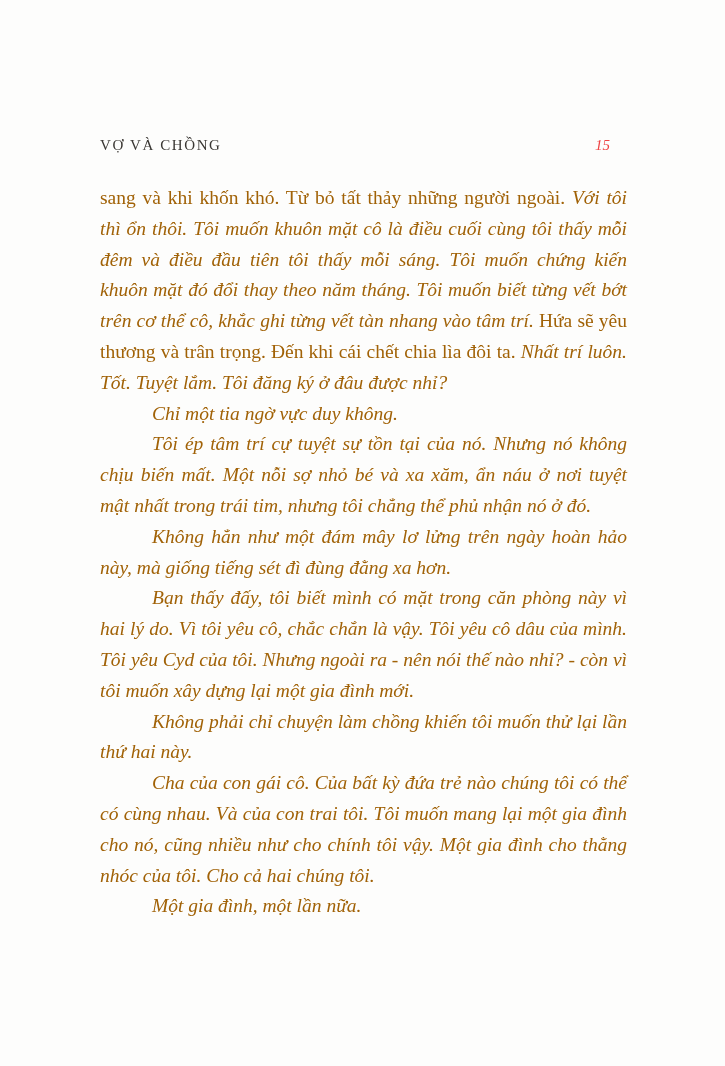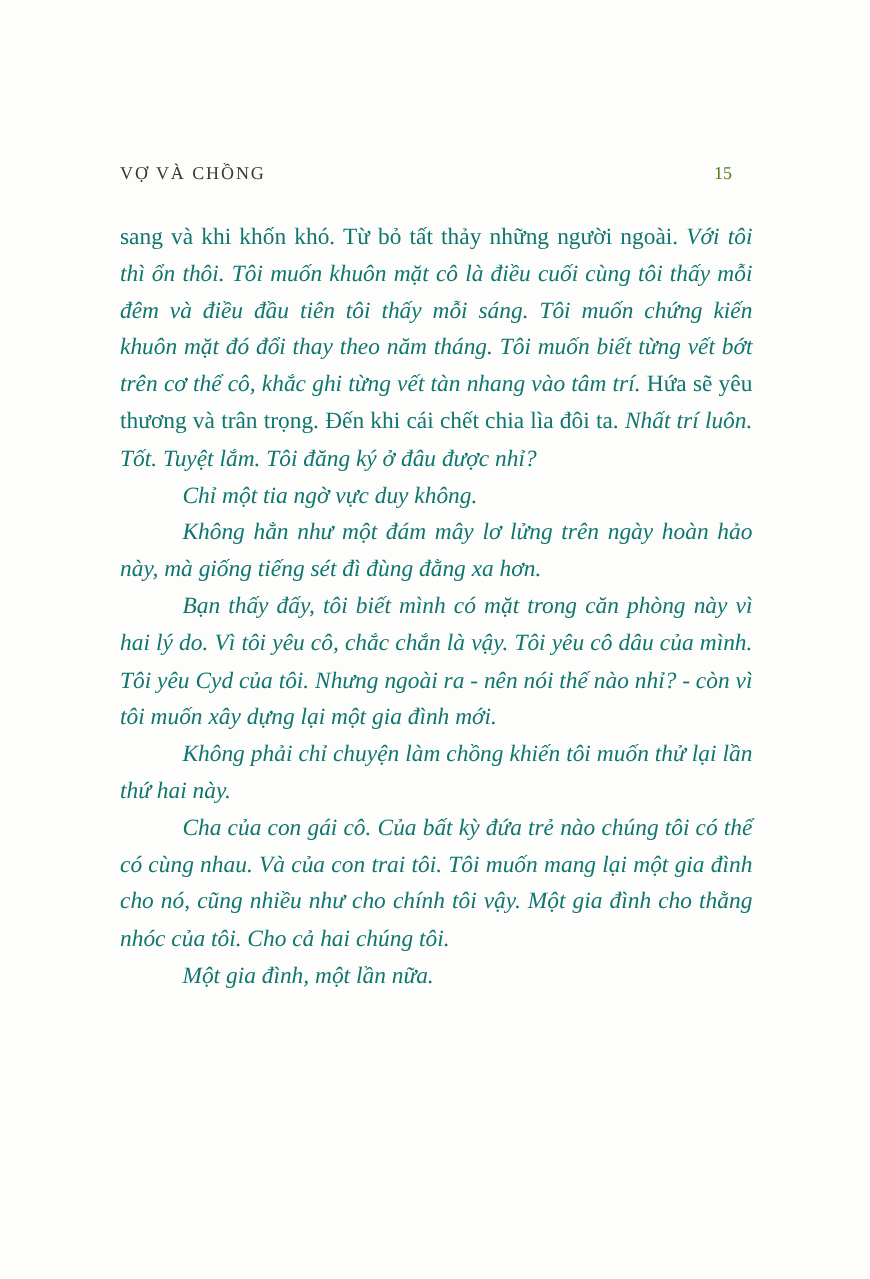--- a/index.html
+++ b/index.html
@@ -28,32 +28,33 @@
     font-size: 15px;
     line-height: 18px;
     margin-bottom: 29px;
   }
   .running-title {
     letter-spacing: 1.6px;
     color: #3a3733;
   }
   .page-number {
     margin-right: 17px;
-    color: #4d7c0f;
+    color: #ef4444;
+    font-style: italic;
   }
   main.page-body {
     width: 527px;
   }
   .para {
     margin: 0;
     font-size: 19.5px;
     line-height: 30.8px;
     text-align: justify;
     text-indent: 52px;
-    color: #0f766e;
+    color: #a16207;
   }
   .para.first {
     text-indent: 0;
   }
   .seg-italic { font-style: italic; }
   .seg-roman  { font-style: normal; }
 </style>
 </head>
 <body>
 
@@ -63,20 +64,21 @@
     <span class="running-title">VỢ VÀ CHỒNG</span>
     <span class="page-number">15</span>
   </header>
 
   <main class="page-body">
 
     <p class="para first"><span class="seg-roman">sang và khi khốn khó. Từ bỏ tất thảy những người ngoài. </span><span class="seg-italic">Với tôi thì ổn thôi. Tôi muốn khuôn mặt cô là điều cuối cùng tôi thấy mỗi đêm và điều đầu tiên tôi thấy mỗi sáng. Tôi muốn chứng kiến khuôn mặt đó đổi thay theo năm tháng. Tôi muốn biết từng vết bớt trên cơ thể cô, khắc ghi từng vết tàn nhang vào tâm trí. </span><span class="seg-roman">Hứa sẽ yêu thương và trân trọng. Đến khi cái chết chia lìa đôi ta. </span><span class="seg-italic">Nhất trí luôn. Tốt. Tuyệt lắm. Tôi đăng ký ở đâu được nhỉ?</span></p>
 
     <p class="para"><span class="seg-italic">Chỉ một tia ngờ vực duy không.</span></p>
 
+    <p class="para"><span class="seg-italic">Tôi ép tâm trí cự tuyệt sự tồn tại của nó. Nhưng nó không chịu biến mất. Một nỗi sợ nhỏ bé và xa xăm, ẩn náu ở nơi tuyệt mật nhất trong trái tim, nhưng tôi chẳng thể phủ nhận nó ở đó.</span></p>
 
     <p class="para"><span class="seg-italic">Không hẳn như một đám mây lơ lửng trên ngày hoàn hảo này, mà giống tiếng sét đì đùng đằng xa hơn.</span></p>
 
     <p class="para"><span class="seg-italic">Bạn thấy đấy, tôi biết mình có mặt trong căn phòng này vì hai lý do. Vì tôi yêu cô, chắc chắn là vậy. Tôi yêu cô dâu của mình. Tôi yêu Cyd của tôi. Nhưng ngoài ra - nên nói thế nào nhỉ? - còn vì tôi muốn xây dựng lại một gia đình mới.</span></p>
 
     <p class="para"><span class="seg-italic">Không phải chỉ chuyện làm chồng khiến tôi muốn thử lại lần thứ hai này.</span></p>
 
 
     <p class="para"><span class="seg-italic">Cha của con gái cô. Của bất kỳ đứa trẻ nào chúng tôi có thể có cùng nhau. Và của con trai tôi. Tôi muốn mang lại một gia đình cho nó, cũng nhiều như cho chính tôi vậy. Một gia đình cho thằng nhóc của tôi. Cho cả hai chúng tôi.</span></p>
 

